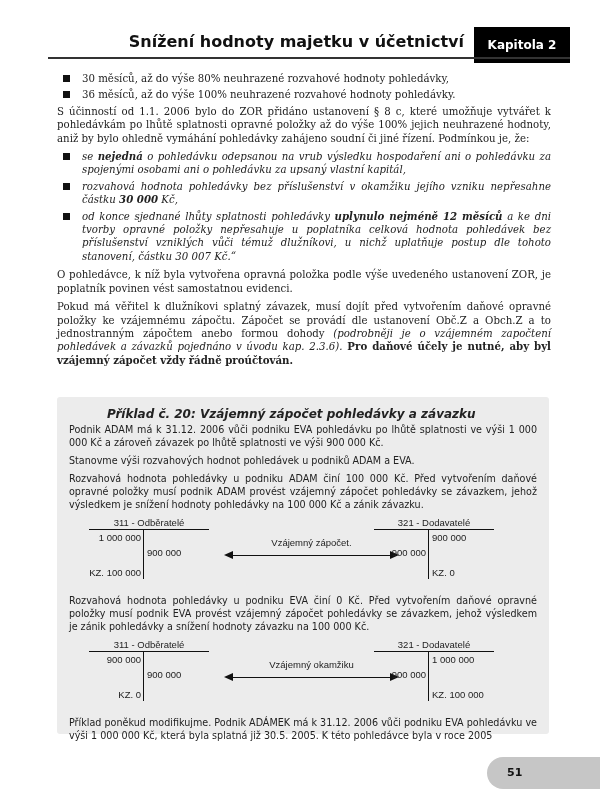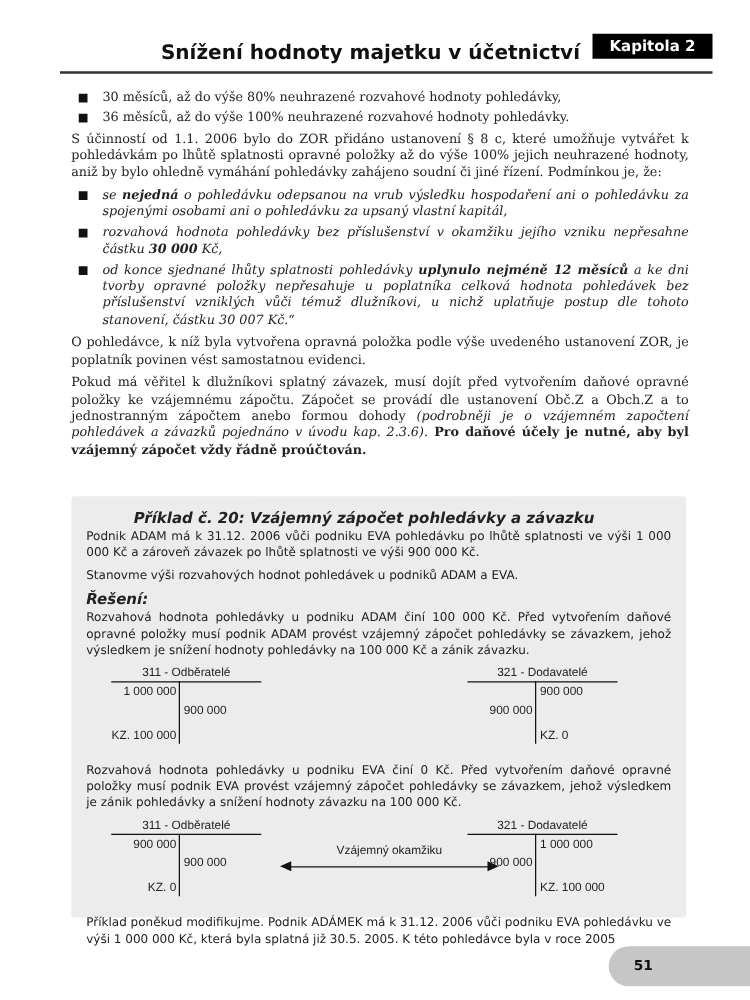--- a/index.html
+++ b/index.html
@@ -8,21 +8,21 @@
     font-family: "DejaVu Serif", serif; color: #222;
   }
   .header {
     position: absolute; top: 27px; left: 48px; right: 30px; height: 28px;
   }
   .header-title {
     position: absolute; right: 106px; top: 5px;
     font-family: "DejaVu Sans", sans-serif; font-weight: bold; font-size: 16px; color: #111;
   }
   .header-chapter {
-    position: absolute; right: 0px; top: 0px; width: 96px; height: 20px;
+    position: absolute; right: 0px; top: 0px; width: 96px; height: 36px;
     background: #000; color: #fff; font-family: "DejaVu Sans", sans-serif; font-weight: bold;
     font-size: 12px; display: flex; align-items: center; justify-content: center;
   }
   .header-rule {
     position: absolute; left: 0; right: 0; top: 30px; height: 2px; background: #333;
   }
   .content {
     position: absolute; left: 57px; width: 494px; top: 72px;
     font-size: 10.2px; line-height: 13.4px; text-align: justify;
   }
@@ -106,31 +106,36 @@
   <p class="para">
     <span>Pokud má věřitel k dlužníkovi splatný závazek, musí dojít před vytvořením daňové opravné položky ke vzájemnému zápočtu. Zápočet se provádí dle ustanovení Obč.Z a Obch.Z a to jednostranným zápočtem anebo formou dohody </span><span class="ital">(podrobněji je o vzájemném započtení pohledávek a závazků pojednáno v úvodu kap. 2.3.6).</span><span class="b"> Pro daňové účely je nutné, aby byl vzájemný zápočet vždy řádně proúčtován.</span>
   </p>
 </div>
 
 <div class="example">
   <div class="ex-inner">
     <div class="ex-title">Příklad č. 20: Vzájemný zápočet pohledávky a závazku</div>
     <p class="ex-para">Podnik ADAM má k 31.12. 2006 vůči podniku EVA pohledávku po lhůtě splatnosti ve výši 1 000 000 Kč a zároveň závazek po lhůtě splatnosti ve výši 900 000 Kč.</p>
     <p class="ex-para">Stanovme výši rozvahových hodnot pohledávek u podniků ADAM a EVA.</p>
-    <div class="ex-sol">Řešení:</div>
     <p class="ex-para">Rozvahová hodnota pohledávky u podniku ADAM činí 100 000 Kč. Před vytvořením daňové opravné položky musí podnik ADAM provést vzájemný zápočet pohledávky se závazkem, jehož výsledkem je snížení hodnoty pohledávky na 100 000 Kč a zánik závazku.</p>
 
     <div class="taccounts">
       <div class="tacc" style="left:20px">
         <div class="tname">311 - Odběratelé</div>
         <div class="thr"></div>
         <div class="tvr"></div>
         <div class="dl" style="top:15px">1 000 000</div>
         <div class="cr" style="top:30px">900 000</div>
         <div class="dl" style="top:50px">KZ. 100 000</div>
+      </div>
+      <div class="arrow">
+        <div class="lbl">Vzájemný zápočet.</div>
+        <div class="hl"></div>
+        <div class="line"></div>
+        <div class="hr"></div>
       </div>
       <div class="tacc" style="left:305px">
         <div class="tname">321 - Dodavatelé</div>
         <div class="thr"></div>
         <div class="tvr"></div>
         <div class="cr" style="top:15px">900 000</div>
         <div class="dl" style="top:30px">900 000</div>
         <div class="cr" style="top:50px">KZ. 0</div>
       </div>
     </div>

